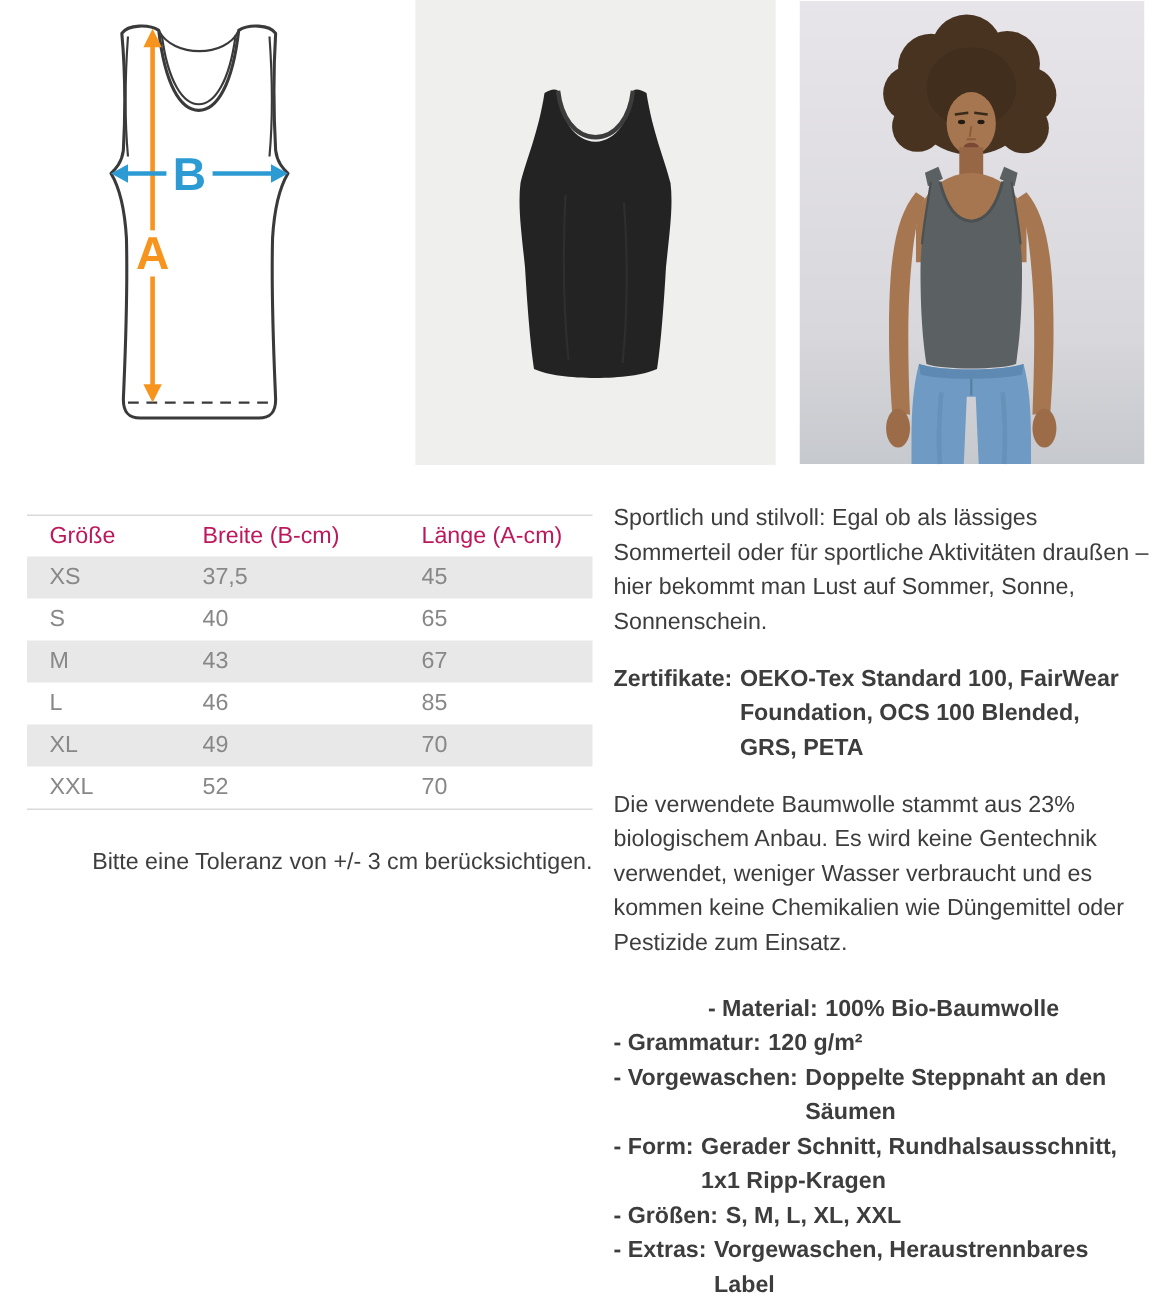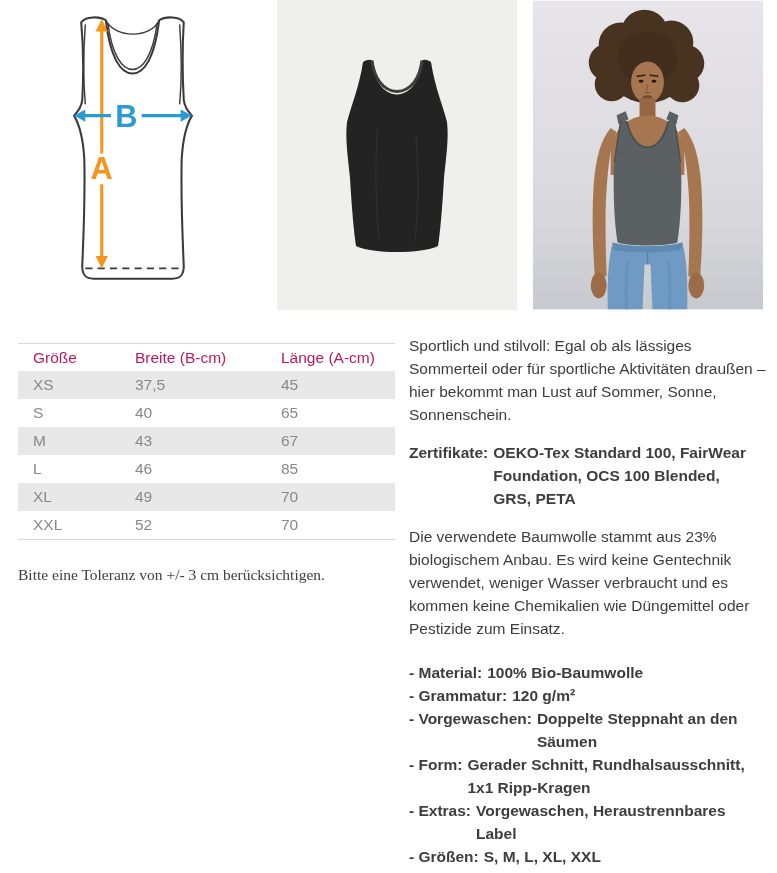--- a/index.html
+++ b/index.html
@@ -19,28 +19,28 @@
         font-size:15.5px;color:#888888;
         border-top:1px solid #dadada;border-bottom:1px solid #dadada;}
   col.c1{width:102px;} col.c2{width:146px;} col.c3{width:129px;}
   thead td{height:27px;color:#be185d;}
   tbody td{height:28px;}
   td{padding:0 0 0 15px;font-weight:400;vertical-align:middle;}
   tbody tr:nth-child(odd){background:#e8e8e8;}
 
   
   #tolerance-note{position:absolute;left:18px;top:566px;width:377px;
-                  text-align:left;font-size:15.5px;color:#3e3e3e;font-family:Liberation Serif, serif;}
+                  text-align:right;font-size:15.5px;color:#3e3e3e;}
 
   
   #description{position:absolute;left:409px;top:334px;width:360px;
                font-size:15.5px;line-height:23px;color:#3d3d3d;}
   #description p{margin:0 0 15px;}
   #description p.tight{margin:0;}
-  #description p.gap-top{margin-top:21px;}
+  #description p.gap-top{margin-top:21px;justify-content:center;}
   .hang{display:flex;align-items:flex-start;font-weight:bold;}
   .hang .lbl{white-space:pre;flex:0 0 auto;padding-right:5px;}
   .hang .val{white-space:pre-line;}
 </style>
 </head>
 <body>
 
 <div id="page">
 
   <div id="diagram" class="img-block">
@@ -229,23 +229,23 @@
         <span class="lbl">- Vorgewaschen:</span>
         <span class="val">Doppelte Steppnaht an den
 Säumen</span>
       </p>
       <p class="tight hang">
         <span class="lbl">- Form:</span>
         <span class="val">Gerader Schnitt, Rundhalsausschnitt,
 1x1 Ripp-Kragen</span>
       </p>
       <p class="tight hang">
+        <span class="lbl">- Größen:</span>
+        <span class="val">S, M, L, XL, XXL</span>
+      </p>
+      <p class="tight hang">
         <span class="lbl">- Extras:</span>
         <span class="val">Vorgewaschen, Heraustrennbares
 Label</span>
       </p>
-      <p class="tight hang">
-        <span class="lbl">- Größen:</span>
-        <span class="val">S, M, L, XL, XXL</span>
-      </p>
     </div>
 
 </div>
 
 </body></html>

